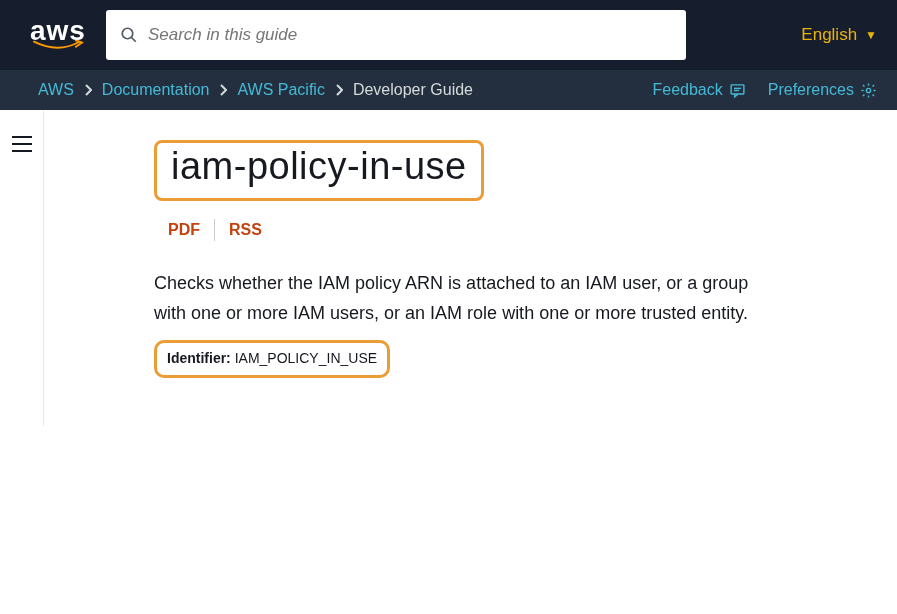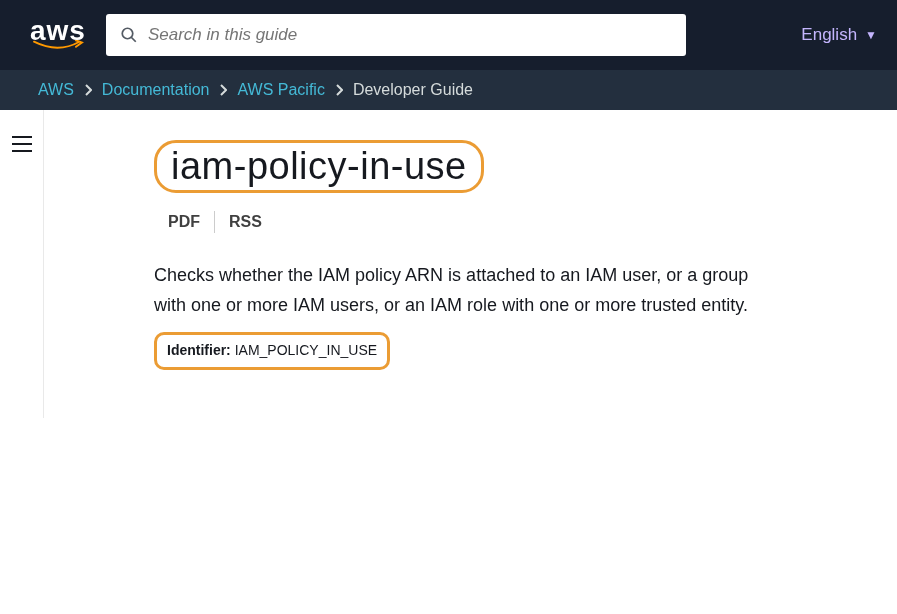--- a/index.html
+++ b/index.html
@@ -1,40 +1,40 @@
 <!DOCTYPE html>
 <html><head>
 <meta charset="utf-8">
 <style>
   * { box-sizing: border-box; margin: 0; padding: 0; }
   body { font-family: "Amazon Ember", -apple-system, BlinkMacSystemFont, "Segoe UI", Arial, sans-serif; background: #fff; color: #16191f; width: 897px; overflow: hidden; }
   .topbar { background: #161e2d; height: 70px; display: flex; align-items: center; padding: 0 20px 0 30px; gap: 20px; }
   .logo { display: flex; flex-direction: column; align-items: center; gap: 0px; }
   .logo-text { color: #fff; font-weight: 700; font-size: 28px; letter-spacing: 1px; font-family: Arial, sans-serif; line-height: 0.9; }
   .logo-arrow { color: #ff9900; font-size: 18px; line-height: 0.5; margin-top: -4px; }
-  .search-wrap { flex: 1; max-width: 580px; background: #fff; border-radius: 3px; height: 42px; display: flex; align-items: center; padding: 0 14px; gap: 10px; }
+  .search-wrap { flex: 1; max-width: 580px; background: #fff; border-radius: 3px; height: 50px; display: flex; align-items: center; padding: 0 14px; gap: 10px; }
   .search-icon { width: 18px; height: 18px; color: #545b64; flex-shrink: 0; }
   .search-input { border: none; outline: none; font-size: 17px; font-style: italic; color: #545b64; background: transparent; flex: 1; }
-  .lang { color: #c4b5fd; font-size: 17px; display: flex; align-items: center; gap: 8px; margin-left: auto; cursor: pointer; }
+  .lang { color: #eab308; font-size: 17px; display: flex; align-items: center; gap: 8px; margin-left: auto; cursor: pointer; }
   .lang-caret { font-size: 12px; }
   .navbar { background: #232f3e; height: 40px; display: flex; align-items: center; padding: 0 20px 0 38px; gap: 0; }
   .crumb { color: #44b9d6; font-size: 16px; cursor: pointer; }
   .crumb.current { color: #d5dbdb; cursor: default; }
   .chev { color: #d5dbdb; margin: 0 10px; display: flex; }
   .nav-right { margin-left: auto; display: flex; gap: 22px; align-items: center; }
   .nav-action { color: #44b9d6; font-size: 16px; display: flex; align-items: center; gap: 6px; cursor: pointer; }
   .body-row { display: flex; }
   .hamburger { width: 44px; padding: 26px 0 0 12px; border-right: 1px solid #e9e9e9; }
   .hamburger-icon { width: 20px; height: 16px; display: flex; flex-direction: column; justify-content: space-between; cursor: pointer; }
   .hamburger-icon span { height: 2px; background: #16191f; }
   .main { flex: 1; padding: 30px 60px 30px 110px; max-width: 780px; }
-  .title-box { display: inline-block; border: 3px solid #eb9c34; border-radius: 22px; padding: 2px 14px 2px 14px; margin-bottom: 18px; }
+  .title-box { display: inline-block; border: 3px solid #eb9c34; border-radius: 8px; padding: 2px 14px 10px 14px; margin-bottom: 18px; }
   .title { font-size: 38px; font-weight: 300; color: #16191f; letter-spacing: 0.5px; }
   .format-links { display: flex; align-items: center; margin: 0 0 28px 14px; }
-  .format-link { color: #404040; font-weight: 600; font-size: 16px; cursor: pointer; }
+  .format-link { color: #c2410c; font-weight: 600; font-size: 16px; cursor: pointer; }
   .vsep { width: 1px; height: 22px; background: #ccc; margin: 0 14px; }
   .desc { font-size: 18px; line-height: 1.65; color: #16191f; margin-bottom: 12px; }
   .field-box { display: inline-block; border: 3px solid #eb9c34; border-radius: 10px; padding: 4px 10px; margin-bottom: 18px; }
   .field { font-size: 14px; line-height: 1.7; margin-bottom: 20px; }
   .field strong { font-weight: 700; }
 </style>
 </head>
 <body>
 
 <div class="topbar">
@@ -70,20 +70,38 @@
         <path d="M2 1 L7 6 L2 11"></path>
       </svg>
     </span>
   <span class="crumb">AWS Pacific</span>
   <span class="chev">
       <svg width="8" height="12" viewBox="0 0 8 12" fill="none" stroke="#d5dbdb" stroke-width="2">
         <path d="M2 1 L7 6 L2 11"></path>
       </svg>
     </span>
   <span class="crumb current">Developer Guide</span>
+  <div class="nav-right">
+    <div class="nav-action">
+      <span>Feedback</span>
+      <svg width="17" height="17" viewBox="0 0 24 24" fill="none" stroke="#44b9d6" stroke-width="2">
+          <rect x="3" y="4" width="18" height="13" rx="1"></rect>
+          <path d="M8 17 L8 21 L13 17"></path>
+          <line x1="7" y1="9" x2="17" y2="9"></line>
+          <line x1="7" y1="12" x2="14" y2="12"></line>
+        </svg>
+    </div>
+    <div class="nav-action">
+      <span>Preferences</span>
+      <svg width="17" height="17" viewBox="0 0 24 24" fill="none" stroke="#44b9d6" stroke-width="2">
+          <circle cx="12" cy="12" r="3"></circle>
+          <path d="M12 2v3M12 19v3M4.2 4.2l2.1 2.1M17.7 17.7l2.1 2.1M2 12h3M19 12h3M4.2 19.8l2.1-2.1M17.7 6.3l2.1-2.1"></path>
+        </svg>
+    </div>
+  </div>
 </div>
 
 <div class="body-row">
   <div class="hamburger">
     <div class="hamburger-icon">
         <span></span>
         <span></span>
         <span></span>
       </div>
   </div>

